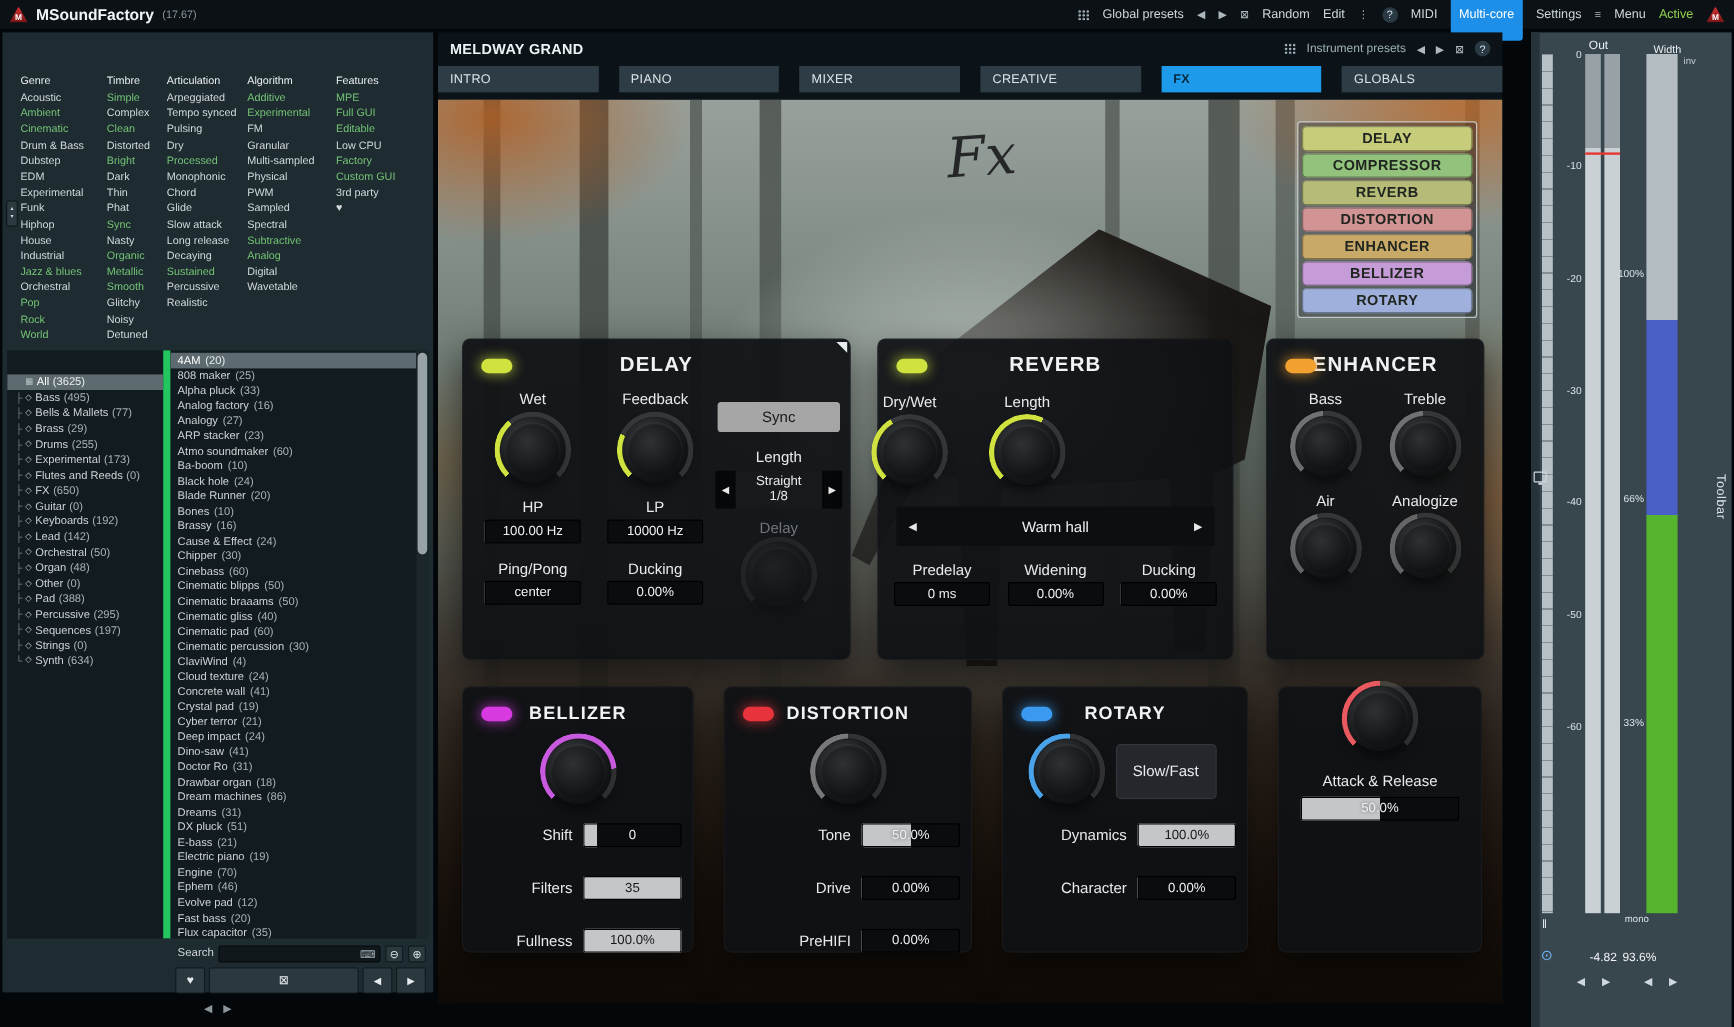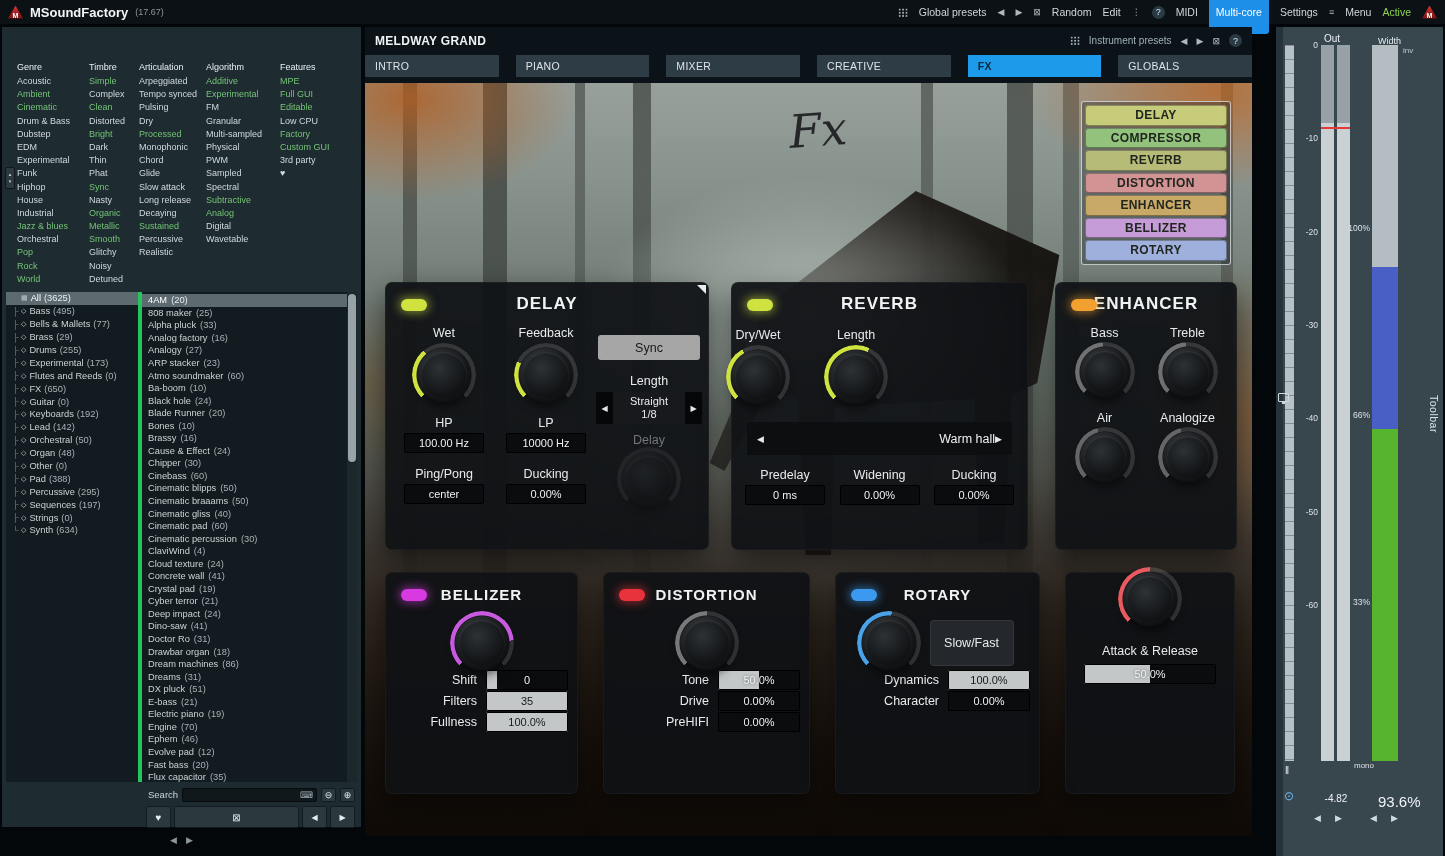--- a/index.html
+++ b/index.html
@@ -20,21 +20,21 @@
   .browser{position:absolute;left:2px;top:27px;width:359px;height:800px;background:#1e2b30}
   .dl-btn{position:absolute;left:4px;top:4px;right:4px;height:21px;background:linear-gradient(#3b5d52,#27433c);border:1px solid #152420;border-radius:3px;color:#e2e9e6;font-size:10.5px;display:flex;align-items:center;justify-content:center;cursor:pointer}
   .filters{position:absolute;left:15px;top:34px;right:2px;height:230px;display:flex;gap:3px;font-size:9px;color:#d2d9dc}
   .fcol{flex:0 0 auto}
   .fcol.c1{width:69px}.fcol.c2{width:47px}.fcol.c3{width:64px}.fcol.c4{width:71px}.fcol.c5{width:54px}
   .fhead{color:#eaf0f2;height:13px;line-height:13px;margin-bottom:1px}
   .fitem{height:13.2px;line-height:13.2px;white-space:nowrap;cursor:pointer;color:#d2d9dc}
   .fitem.on{color:#74c476}
   .fspin{position:absolute;left:3px;top:140px;width:10px;height:22px;background:#2c3a40;border:1px solid #0e171b;border-radius:2px;display:flex;flex-direction:column;align-items:center;justify-content:center;font-size:5px;color:#cfd8dc;line-height:1.4}
   .cols{position:absolute;left:4px;top:265px;width:351px;height:490px;background:#121b1f;display:flex}
-  .tree-col{width:136px;border-right:4px solid #22c55e;padding-top:0;overflow:hidden}
+  .tree-col{width:136px;border-right:6px solid #22c55e;padding-top:20px;overflow:hidden}
   .titem{display:flex;align-items:center;height:12.9px;font-size:9.3px;color:#ccd3d6;padding-left:3px;white-space:nowrap;cursor:pointer}
   .titem.sel{background:#5d6b70;color:#fff}
   .titem:not(.root){padding-left:7px}
   .tbranch{width:8px;color:#7b878c;font-size:8px}
   .ticon{color:#b9c2c6;font-size:7px;margin-right:3px}
   .tcount{margin-left:3px;color:#a8b2b6}
   .titem.sel .tcount{color:#e6ecef}
   .preset-col{flex:1;padding-top:2px;overflow:hidden}
   .pitem{display:flex;align-items:center;height:12.55px;font-size:9.3px;color:#ccd3d6;padding-left:6px;white-space:nowrap;cursor:pointer}
   .pitem.sel{background:#5d6b70;color:#fff}
@@ -122,29 +122,29 @@
   .sync{width:102px;height:25px;background:#a6a6a6;border-radius:3px;color:#17191b;font-size:12.5px;display:flex;align-items:center;justify-content:center;margin-top:9px;cursor:pointer}
   .dropdown{margin-top:4px;width:106px;height:32px;display:flex;background:#17191d;border-radius:2px;overflow:hidden;cursor:pointer}
   .dd-arrow{width:17px;background:#060708;color:#e8e8e8;font-size:8px;display:flex;align-items:center;justify-content:center}
   .dd-text{flex:1;display:flex;flex-direction:column;align-items:center;justify-content:center;color:#e8ebec;font-size:11px;line-height:1.15}
   .dcol3 .klabel.dis{margin-top:9px}
   .dcol3 .knob.dis{margin-top:5px}
   .rv-knobs{display:flex;justify-content:flex-start;gap:44px;margin-top:2px}
   .rv-kcol{display:flex;flex-direction:column;align-items:center}
   .rv-kcol .knob{margin-top:8px}
   .rv-selector{margin:18px 16px 0;height:33px;background:#0c0e0f;border-radius:2px;display:flex;align-items:center;color:#eef1f2;font-size:12.5px;padding:0 10px;cursor:pointer}
-  .rv-selector .mid{flex:1;text-align:right}
+  .rv-selector .mid{flex:1;text-align:center}
   .rv-arrow{font-size:9px;color:#e8e8e8}
   .rv-vals{display:flex;justify-content:space-between;padding:0 14px;margin-top:13px}
   .rv-vcol{display:flex;flex-direction:column;align-items:center;gap:3px}
   .enh-grid{display:grid;grid-template-columns:1fr 1fr;row-gap:14px;padding:0 8px;justify-items:center}
   .enh-cell{display:flex;flex-direction:column;align-items:center}
   .enh-cell .knob{margin-top:7px;width:50px;height:50px}
   .p2-knobwrap{display:flex;justify-content:center;align-items:center;gap:14px;margin-top:0}
-  .vrows{display:flex;flex-direction:column;gap:1px;padding:0 10px}
+  .vrows{display:flex;flex-direction:column;gap:24px;margin-top:16px;padding:0 10px}
   .vrow{display:flex;align-items:center;justify-content:flex-end;gap:9px}
   .vrow .vfield{width:82px}
   .mode-btn{width:84px;height:46px;background:#24272c;border-radius:4px;color:#e8ebec;font-size:12.5px;display:flex;align-items:center;justify-content:center;cursor:pointer;box-shadow:inset 0 0 0 1px rgba(255,255,255,.07)}
   .comp-label{margin-top:18px;text-align:center}
   .comp-fieldwrap{display:flex;justify-content:center;margin-top:6px}
   .comp-fieldwrap .vfield{width:132px}
   
   .meterbar{position:absolute;left:1276px;top:27px;width:167px;height:836px;background:#38464e}
   .left-edge{position:absolute;left:0;top:0;width:7px;height:100%;background:#27333a}
   .m-out-label{position:absolute;left:48px;top:6px;font-size:10px;color:#eaf0f2}
@@ -152,21 +152,21 @@
   .m-inv{position:absolute;left:127px;top:19px;font-size:8px;color:#c2ccd1}
   .zoom-strip{position:absolute;left:9px;top:18px;width:9px;height:716px;background:#b8c2c6;background-image:repeating-linear-gradient(180deg,rgba(40,50,55,.35) 0 1px,transparent 1px 14px);cursor:pointer}
   .out-bars{position:absolute;left:45px;top:18px;width:29px;height:716px;display:flex;gap:3px}
   .obar{flex:1;background:linear-gradient(180deg,#98a2a6 0 78px,#c9d1d4 78px 100%)}
   .peak{position:absolute;left:0;right:0;top:82px;height:2px;background:#e53935}
   .db-ticks{position:absolute;left:18px;top:13px;width:24px;height:570px;display:flex;flex-direction:column;justify-content:space-between;align-items:flex-end;font-size:8.5px;color:#dbe3e7}
   .width-bar{position:absolute;left:96px;top:18px;width:26px;height:716px;background:linear-gradient(180deg,#b4bdc1 0 222px,#4a5fc5 222px 384px,#57b42f 384px 100%);cursor:pointer}
   .width-ticks{position:absolute;left:62px;top:196px;width:32px;height:384px;display:flex;flex-direction:column;justify-content:space-between;align-items:flex-end;font-size:8.5px;color:#dbe3e7}
   .m-mono{position:absolute;left:78px;top:734px;font-size:8px;color:#dbe3e7}
   .m-outval{position:absolute;left:38px;top:766px;width:44px;text-align:center;font-size:10px;color:#f0f4f6}
-  .m-widthval{position:absolute;left:102px;top:766px;width:38px;font-size:15px;color:#f0f4f6}
+  .m-widthval{position:absolute;left:76px;top:766px;width:38px;font-size:10px;color:#f0f4f6}
   .m-pause{position:absolute;left:9px;top:738px;font-size:10px;color:#eaf0f2;cursor:pointer}
   .m-power{position:absolute;left:8px;top:762px;font-size:12px;color:#6db6f2;cursor:pointer}
   .m-arrows{position:absolute;top:786px;display:flex;gap:14px;font-size:9px;color:#cfd8dc}
   .m-arrows.a1{left:38px}.m-arrows.a2{left:94px}
   .m-screen{position:absolute;left:2px;top:366px;width:11px;height:9px;border:1px solid #cfd8dc;border-radius:1px;cursor:pointer}
   .m-screen::after{content:"";position:absolute;left:3px;bottom:-3px;width:3px;height:2px;background:#cfd8dc}
   .toolbar-label{position:absolute;right:3px;top:368px;writing-mode:vertical-rl;font-size:10.5px;color:#dbe3e7;letter-spacing:.5px}
 </style>
 </head>
 <body>

